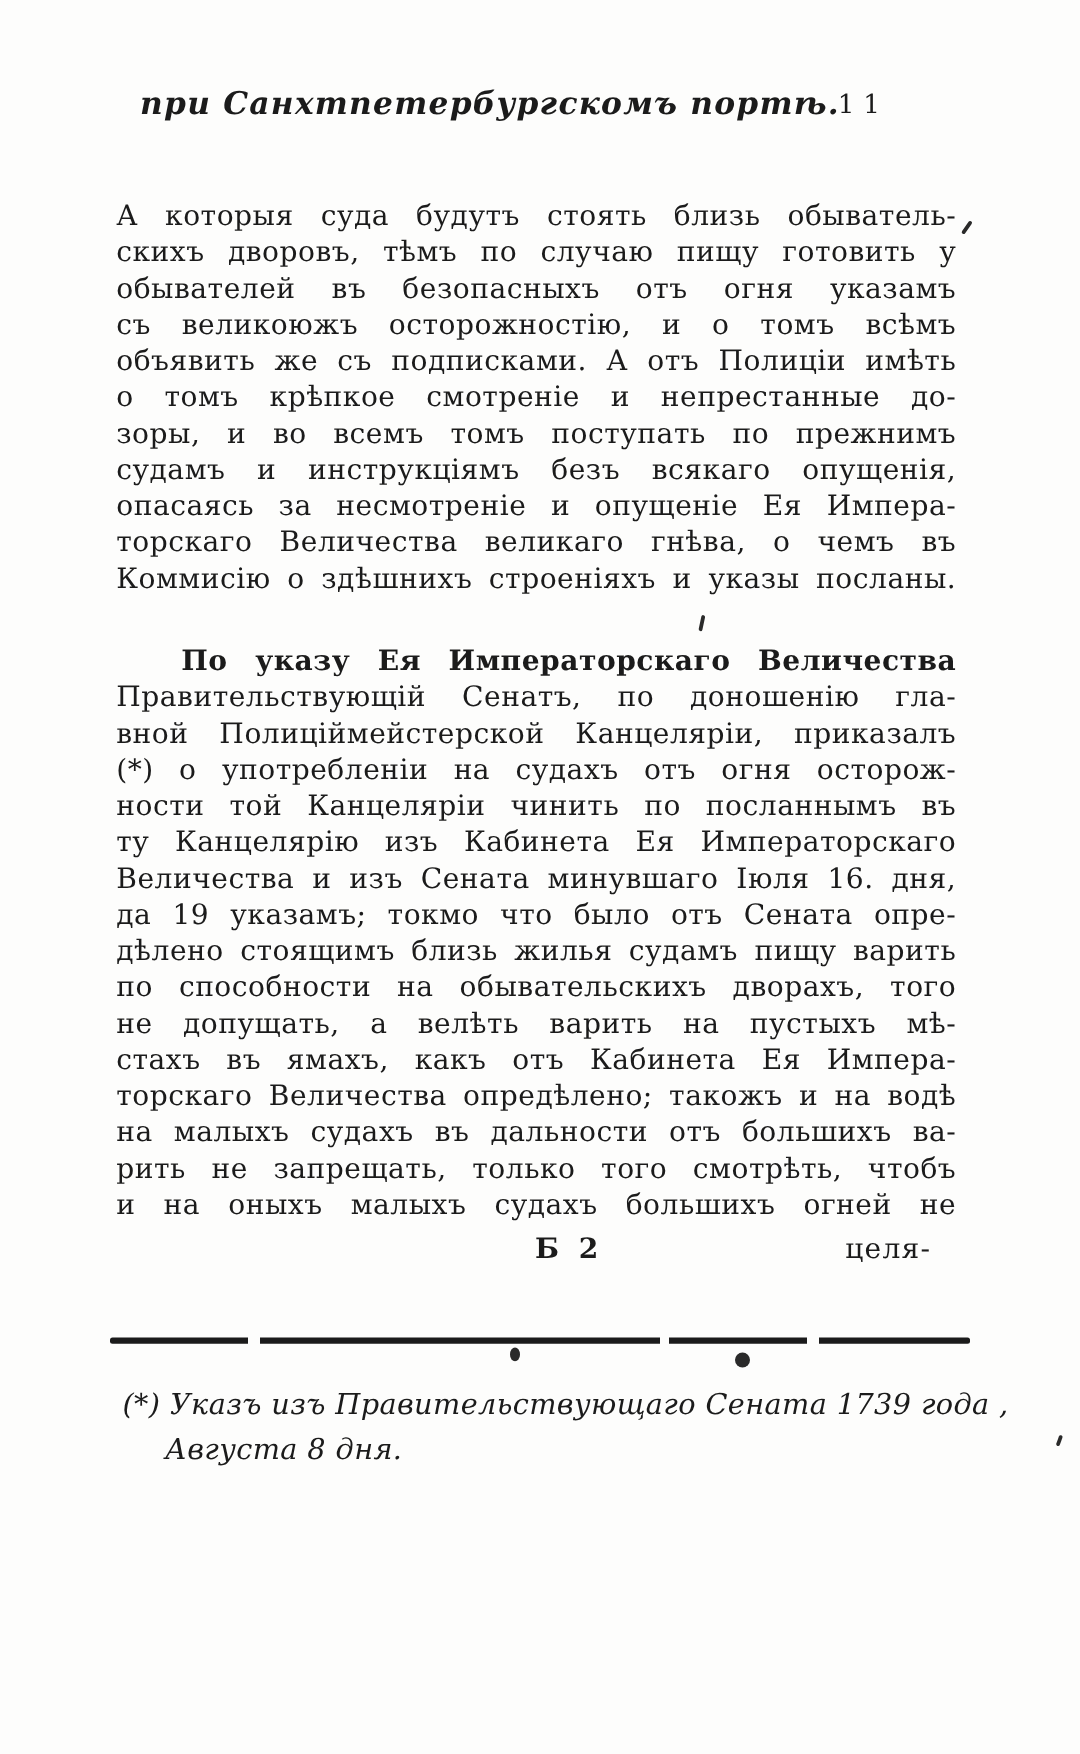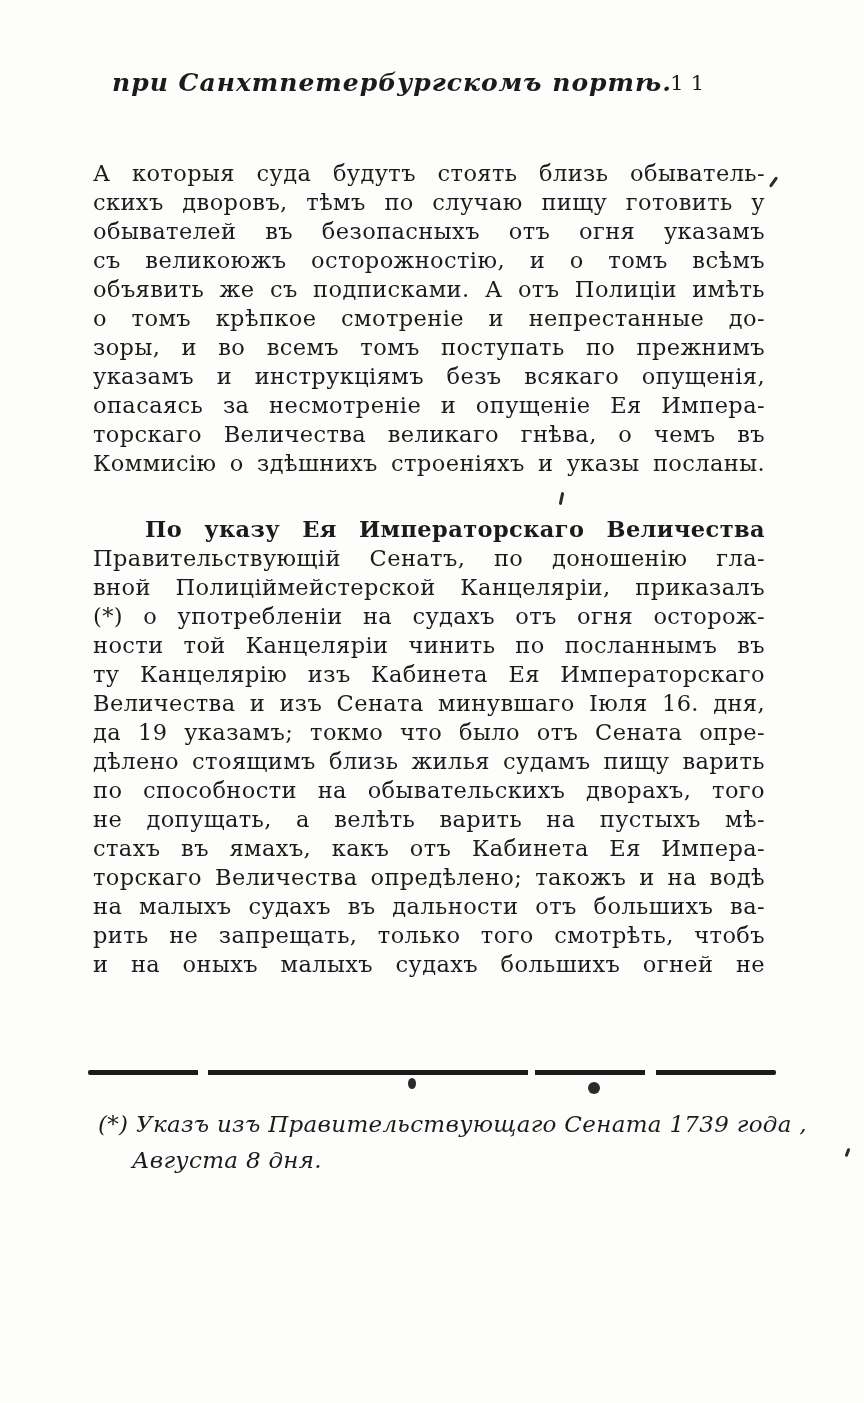--- a/index.html
+++ b/index.html
@@ -89,21 +89,21 @@
 
   <div class="textblock">
     <div class="para para-1">
         <div class="line">А которыя суда будутъ стоять близь обыватель-</div>
         <div class="line">скихъ дворовъ, тѣмъ по случаю пищу готовить у</div>
         <div class="line">обывателей въ безопасныхъ отъ огня указамъ</div>
         <div class="line">съ великоюжъ осторожностію, и о томъ всѣмъ</div>
         <div class="line">объявить же съ подписками. А отъ Полиціи имѣть</div>
         <div class="line">о томъ крѣпкое смотреніе и непрестанные до-</div>
         <div class="line">зоры, и во всемъ томъ поступать по прежнимъ</div>
-        <div class="line">указамъ и инструкціямъ безъ всякаго опущенія,</div>
+        <div class="line">судамъ и инструкціямъ безъ всякаго опущенія,</div>
         <div class="line">опасаясь за несмотреніе и опущеніе Ея Импера-</div>
         <div class="line">торскаго Величества великаго гнѣва, о чемъ въ</div>
         <div class="line">Коммисію о здѣшнихъ строеніяхъ и указы посланы.</div>
       </div>
     <div class="para para-2">
         <div class="line">По указу Ея Императорскаго Величества</div>
         <div class="line">Правительствующій Сенатъ, по доношенію гла-</div>
         <div class="line">вной Полиціймейстерской Канцеляріи, приказалъ</div>
         <div class="line">(*) о употребленіи на судахъ отъ огня осторож-</div>
         <div class="line">ности той Канцеляріи чинить по посланнымъ въ</div>
@@ -112,20 +112,24 @@
         <div class="line">да 19 указамъ; токмо что было отъ Сената опре-</div>
         <div class="line">дѣлено стоящимъ близь жилья судамъ пищу варить</div>
         <div class="line">по способности на обывательскихъ дворахъ, того</div>
         <div class="line">не допущать, а велѣть варить на пустыхъ мѣ-</div>
         <div class="line">стахъ въ ямахъ, какъ отъ Кабинета Ея Импера-</div>
         <div class="line">торскаго Величества опредѣлено; такожъ и на водѣ</div>
         <div class="line">на малыхъ судахъ въ дальности отъ большихъ ва-</div>
         <div class="line">рить не запрещать, только того смотрѣть, чтобъ</div>
         <div class="line">и на оныхъ малыхъ судахъ большихъ огней не</div>
       </div>
+    <div class="sigline">
+      <span class="sig">Б 2</span>
+      <span class="catchword">целя-</span>
+    </div>
   </div>
 
   <div class="footrule"></div>
 
   <div class="footnote">
       <div class="line">(*) Указъ изъ Правительствующаго Сената 1739 года ,</div>
       <div class="line">Августа 8 дня.</div>
     </div>
 
   <div class="speck sp1"></div>

